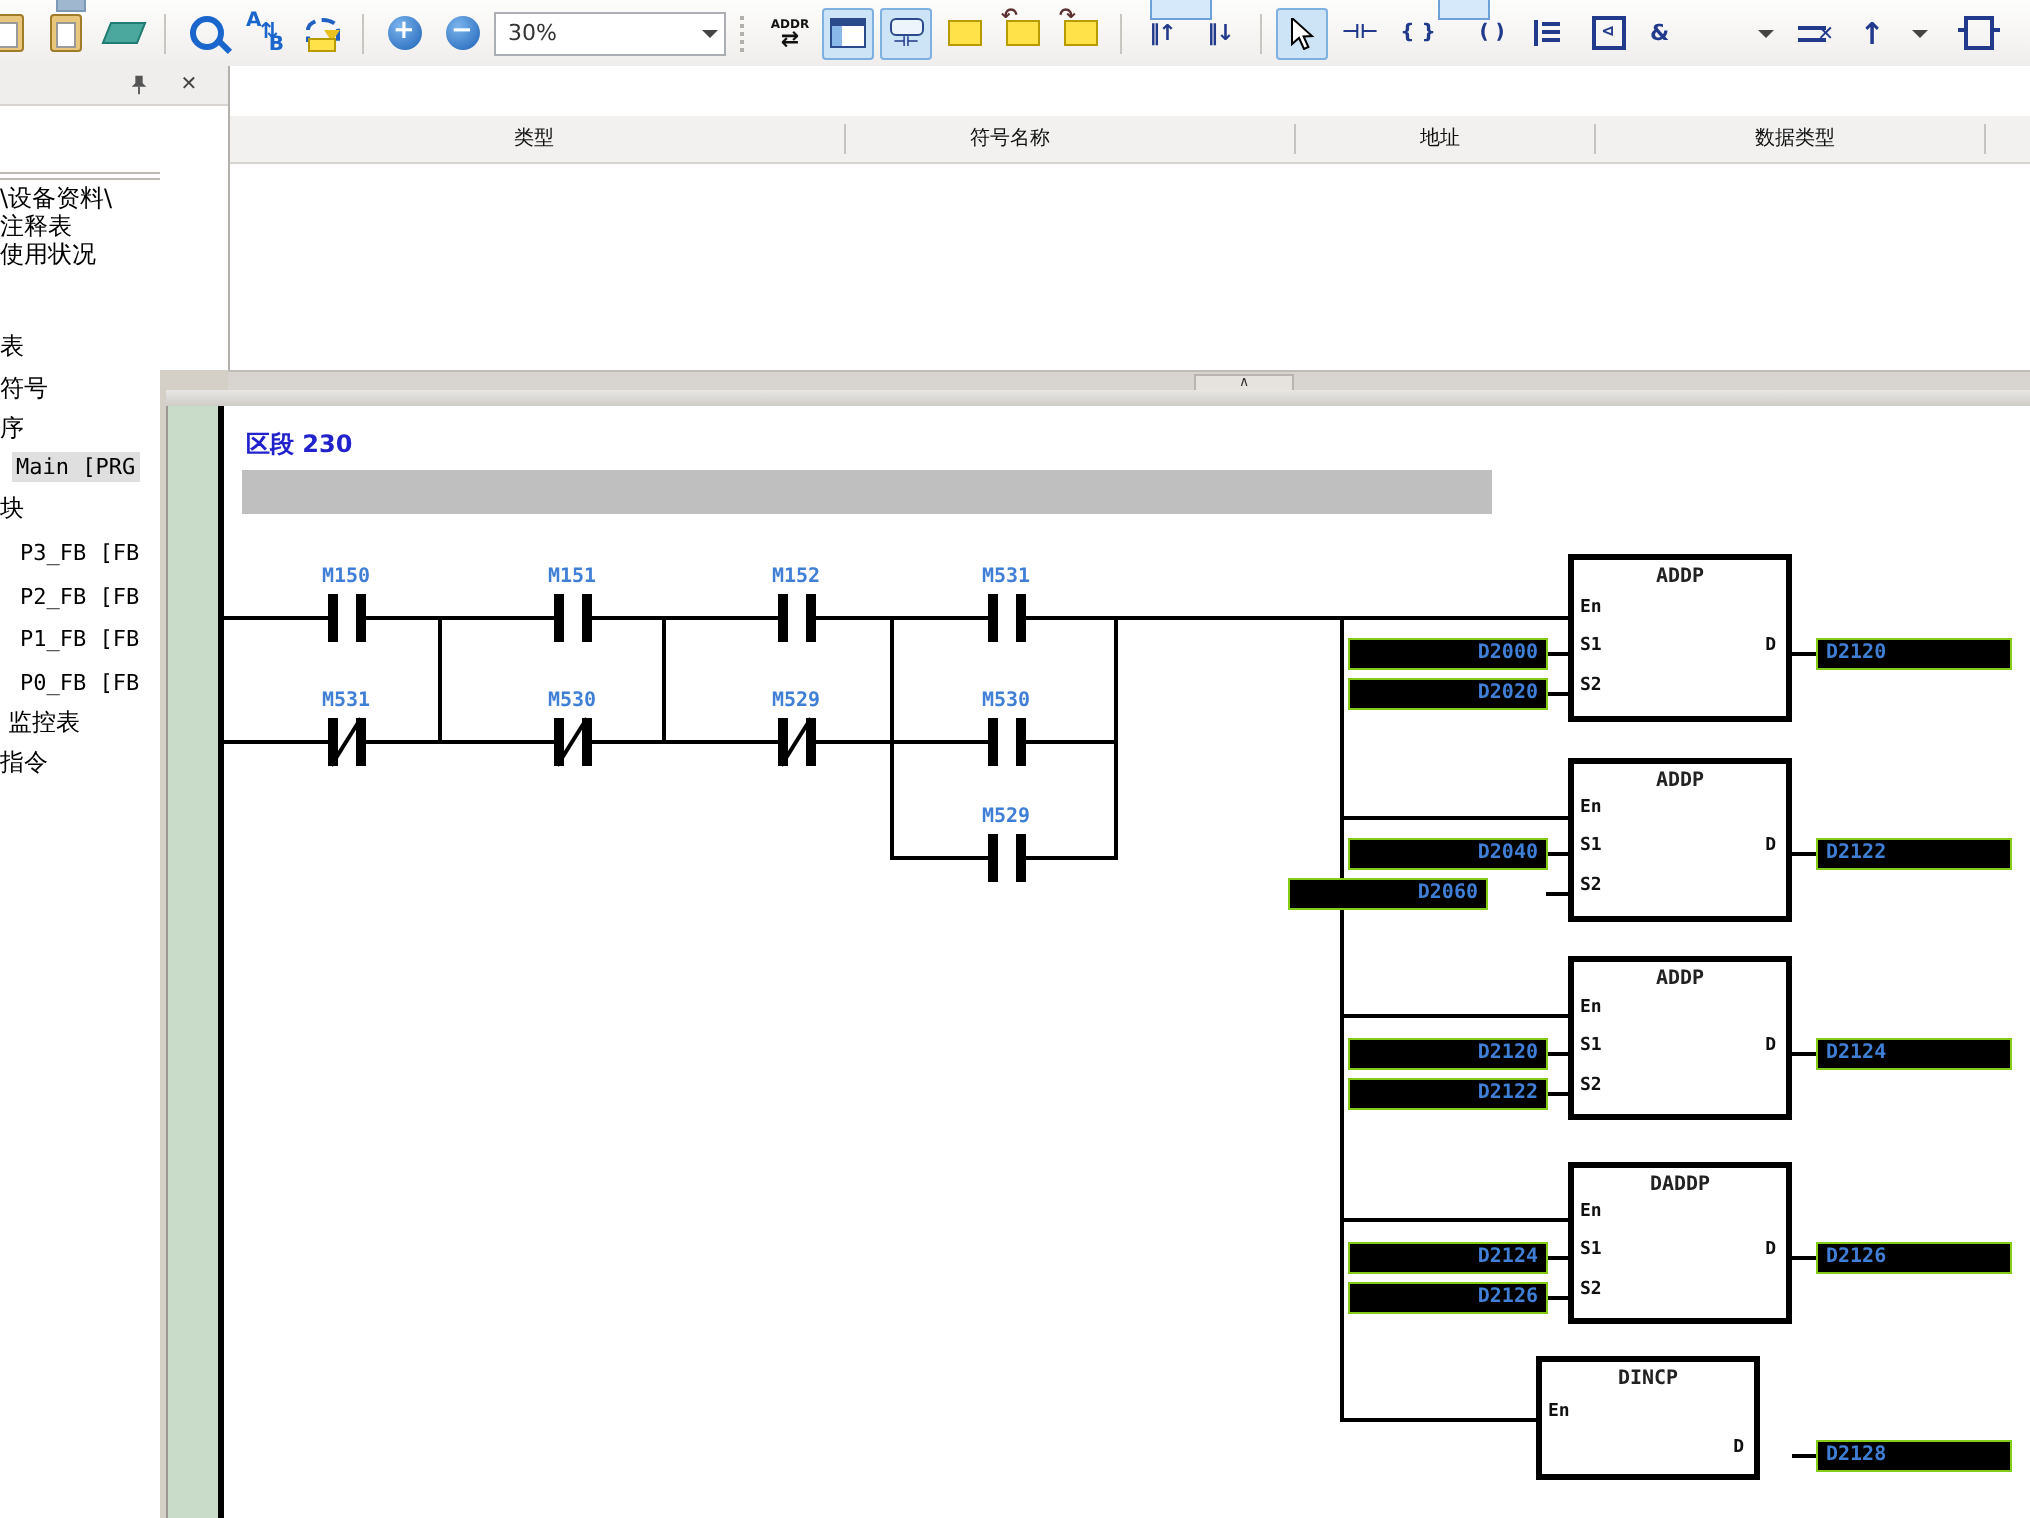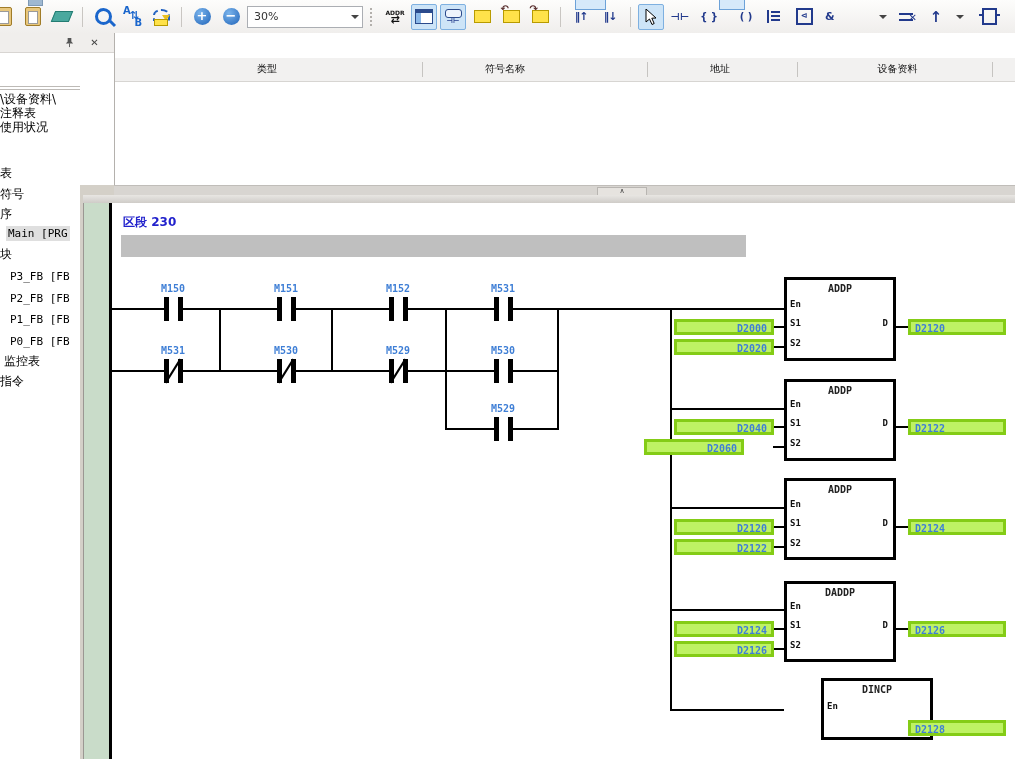--- a/index.html
+++ b/index.html
@@ -95,21 +95,21 @@
   .vl{position:absolute;width:2px;background:#000}
   .contact{position:absolute;width:52px;text-align:center}
   .c-label{height:12px;line-height:12px;font:bold 10px "DejaVu Sans Mono",monospace;color:#3f7fd6;margin-bottom:2px}
   .c-body{position:relative;height:24px;width:19px;margin:0 auto;background:#fff}
   .c-bar{position:absolute;top:0;width:5px;height:24px;background:#000}
   .c-bar.l{left:0}.c-bar.r{right:0}
   .c-slash{position:absolute;left:8px;top:-2px;width:2px;height:28px;background:#000;transform:rotate(32deg)}
   .fb{position:absolute;width:106px;border:3px solid #000;background:#fff}
   .fb-title{text-align:center;font:bold 10px "DejaVu Sans Mono",monospace;color:#222;margin-top:3px}
   .fb-port{position:absolute;font:bold 9px "DejaVu Sans Mono",monospace;color:#111}
-  .reg{position:absolute;width:100px;height:16px;box-sizing:border-box;border:3px solid #84cc16;background:#bef264;
+  .reg{position:absolute;width:100px;height:16px;box-sizing:border-box;border:1px solid #84cc16;background:#000000;
     font:bold 10px/14px "DejaVu Sans Mono",monospace;color:#3f7fd6}
   .reg.in{text-align:right;padding-right:4px}
   .reg.out{width:98px;text-align:left;padding-left:4px}
 </style>
 </head>
 <body>
 
 <div id="toolbar">
   <div class="tbtn" style="margin-left:-9px">
       <span class="ic-clip">
@@ -274,21 +274,21 @@
   <div class="titem mono" style="left:10px;top:281px">P0_FB [FB</div>
   <div class="titem" style="left:4px;top:301px">监控表</div>
   <div class="titem" style="left:0;top:321px">指令</div>
 </div>
 
 <div id="sympanel">
   <div id="sym-head">
     <span class="sym-col" style="left:100px;width:104px">类型</span>
     <span class="sym-col" style="left:330px;width:120px">符号名称</span>
     <span class="sym-col" style="left:570px;width:70px">地址</span>
-    <span class="sym-col" style="left:740px;width:85px">设备资料</span>
+    <span class="sym-col" style="left:740px;width:85px">数据类型</span>
     <span class="sym-sep" style="left:307px"></span>
     <span class="sym-sep" style="left:532px"></span>
     <span class="sym-sep" style="left:682px"></span>
     <span class="sym-sep" style="left:877px"></span>
   </div>
 </div>
 
 <div id="split1">
   <div id="split-btn">∧</div>
 </div>
@@ -433,19 +433,19 @@
     <div class="fb-title">DADDP</div>
     <span class="fb-port" style="left:3px;top:17px">En</span>
     <span class="fb-port" style="left:3px;top:36px">S1</span>
     <span class="fb-port" style="left:3px;top:56px">S2</span>
     <span class="fb-port" style="right:5px;top:36px">D</span>
   </div>
   <div class="reg in" style="left:590px;top:418px">D2124</div>
   <div class="reg in" style="left:590px;top:438px">D2126</div>
   <div class="reg out" style="left:824px;top:418px">D2126</div>
 
-  <div class="fb" style="left:737px;top:475px;height:56px">
+  <div class="fb" style="left:684px;top:475px;height:56px">
     <div class="fb-title">DINCP</div>
     <span class="fb-port" style="left:3px;top:20px">En</span>
     <span class="fb-port" style="right:5px;top:38px">D</span>
   </div>
   <div class="reg out" style="left:824px;top:517px">D2128</div>
 </div>
 
 </body></html>

